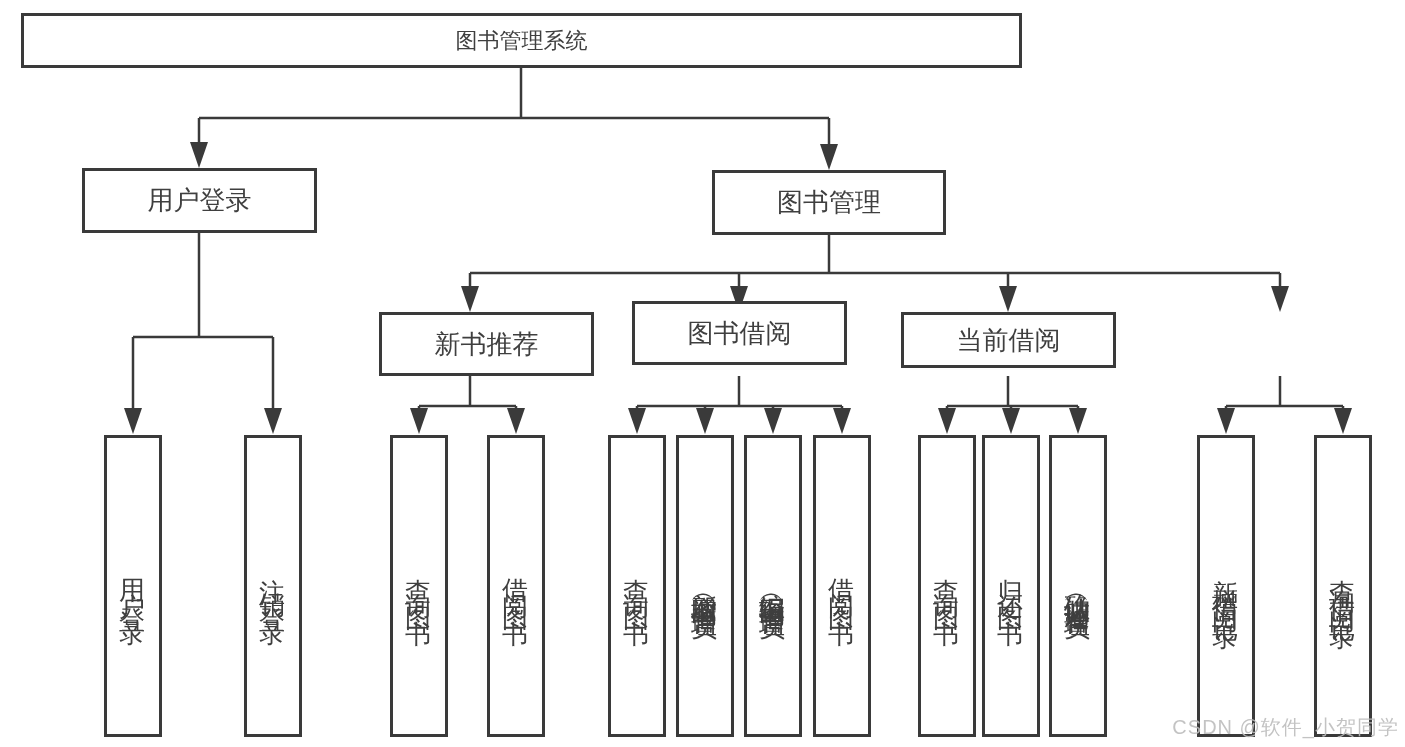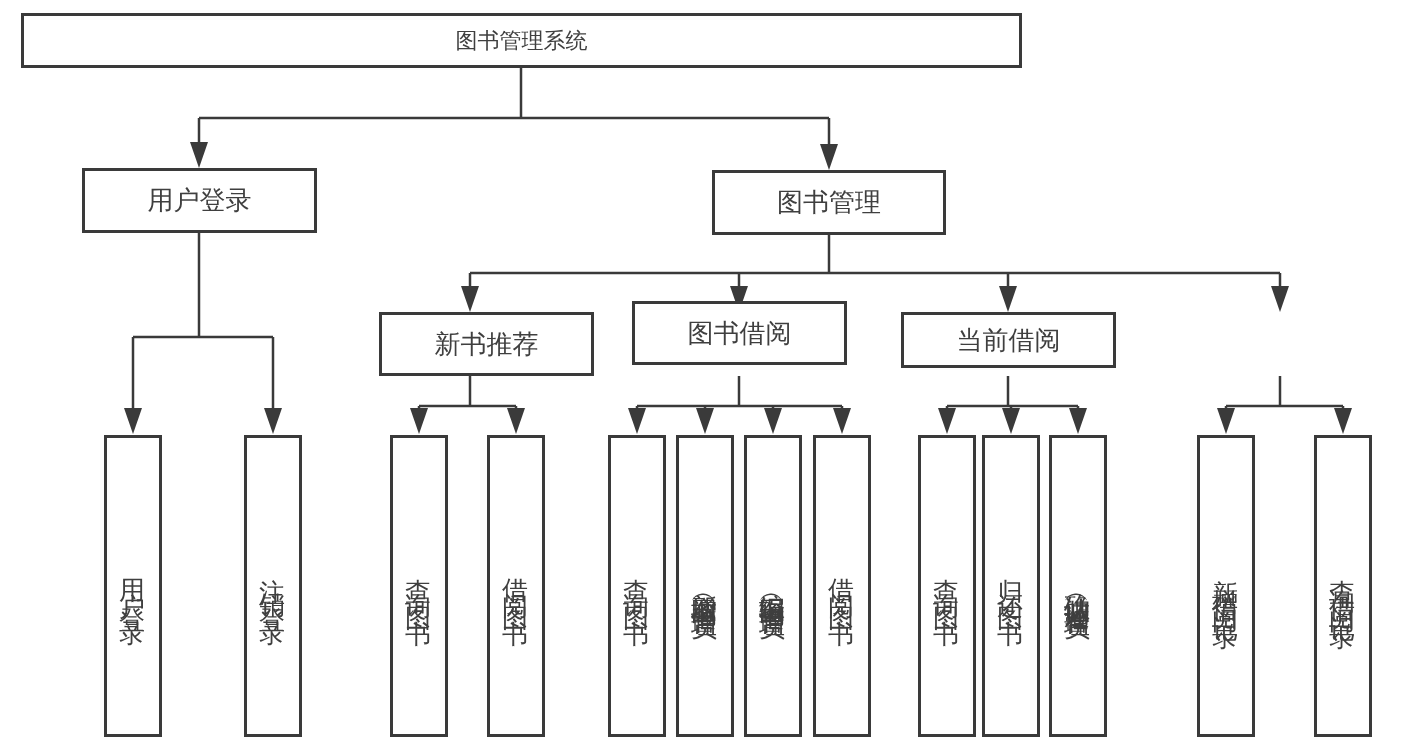--- a/index.html
+++ b/index.html
@@ -201,14 +201,15 @@
     <span class="vtext vlong">确认归还（管理员）</span>
   </div>
 
   <div class="box" style="left:1197px; top:435px; width:58px; height:302px;">
     <span class="vtext vmid">新增借阅记录</span>
   </div>
   <div class="box" style="left:1314px; top:435px; width:58px; height:302px;">
     <span class="vtext vmid">查询借阅记录</span>
   </div>
 
+  <div class="watermark">CSDN @软件_小贺同学</div>
 
 </div>
 
 </body></html>

